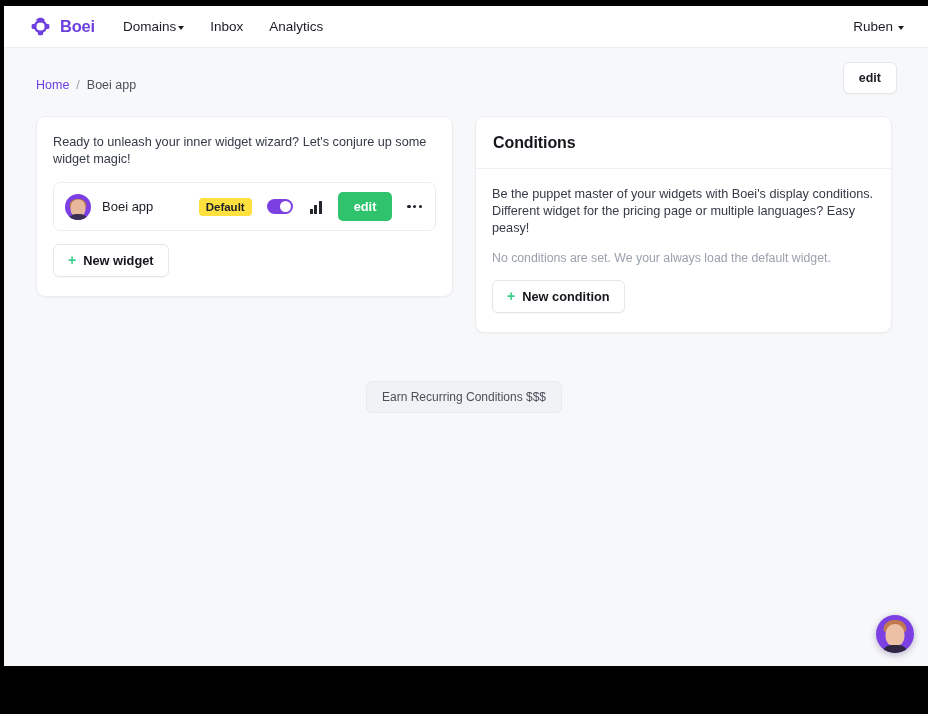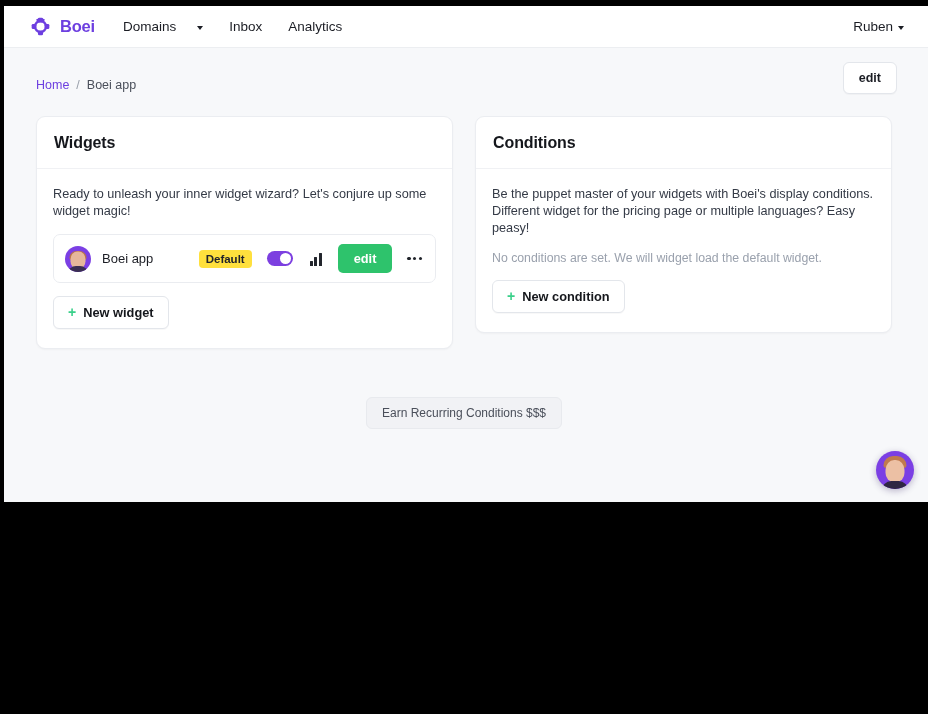--- a/index.html
+++ b/index.html
@@ -15,21 +15,21 @@
     background: #000000;
     position: relative;
   }
 
   
   #browser-viewport {
     position: absolute;
     left: 4px;
     top: 6px;
     width: 924px;
-    height: 496px;
+    height: 660px;
     background: #f7f8fa;
     overflow: hidden;
   }
 
   
   #navbar {
     height: 42px;
     background: #ffffff;
     border-bottom: 1px solid #eceef1;
     display: flex;
@@ -59,21 +59,21 @@
     align-items: center;
     gap: 26px;
   }
 
   .nav-link {
     font-size: 13.5px;
     color: #1b1d24;
     text-decoration: none;
     display: flex;
     align-items: center;
-    gap: 21px;
+    gap: 2px;
     cursor: pointer;
     white-space: nowrap;
   }
 
   .caret {
     width: 0; height: 0;
     border-left: 3.5px solid transparent;
     border-right: 3.5px solid transparent;
     border-top: 4.5px solid #1b1d24;
     display: inline-block;
@@ -430,23 +430,20 @@
         <a class="crumb-home">Home</a>
         <span class="crumb-sep">/</span>
         <span class="crumb-current">Boei app</span>
       </nav>
       <button id="edit-top-button">edit</button>
     </div>
 
     <div id="cards-row">
 
       <section class="card">
-        <div class="card-header">
-          <h2 class="card-title">Widgets</h2>
-        </div>
         <div class="card-body">
           <p class="card-desc">Ready to unleash your inner widget wizard? Let's conjure up some widget magic!</p>
 
           <div class="widget-item">
             <span class="avatar">
               <span class="hair"></span>
               <span class="face"></span>
               <span class="body"></span>
             </span>
             <span class="widget-name">Boei app</span>
@@ -473,21 +470,21 @@
           </button>
         </div>
       </section>
 
       <section class="card">
         <div class="card-header">
           <h2 class="card-title">Conditions</h2>
         </div>
         <div class="card-body">
           <p class="card-desc">Be the puppet master of your widgets with Boei's display conditions. Different widget for the pricing page or multiple languages? Easy peasy!</p>
-          <p class="card-muted">No conditions are set. We will widget load the default widget.</p>
+          <p class="card-muted">No conditions are set. We your always load the default widget.</p>
           <button class="btn-outline">
             <span class="plus">+</span>
             <span>New condition</span>
           </button>
         </div>
       </section>
 
     </div>
 
     <div id="promo-row">

